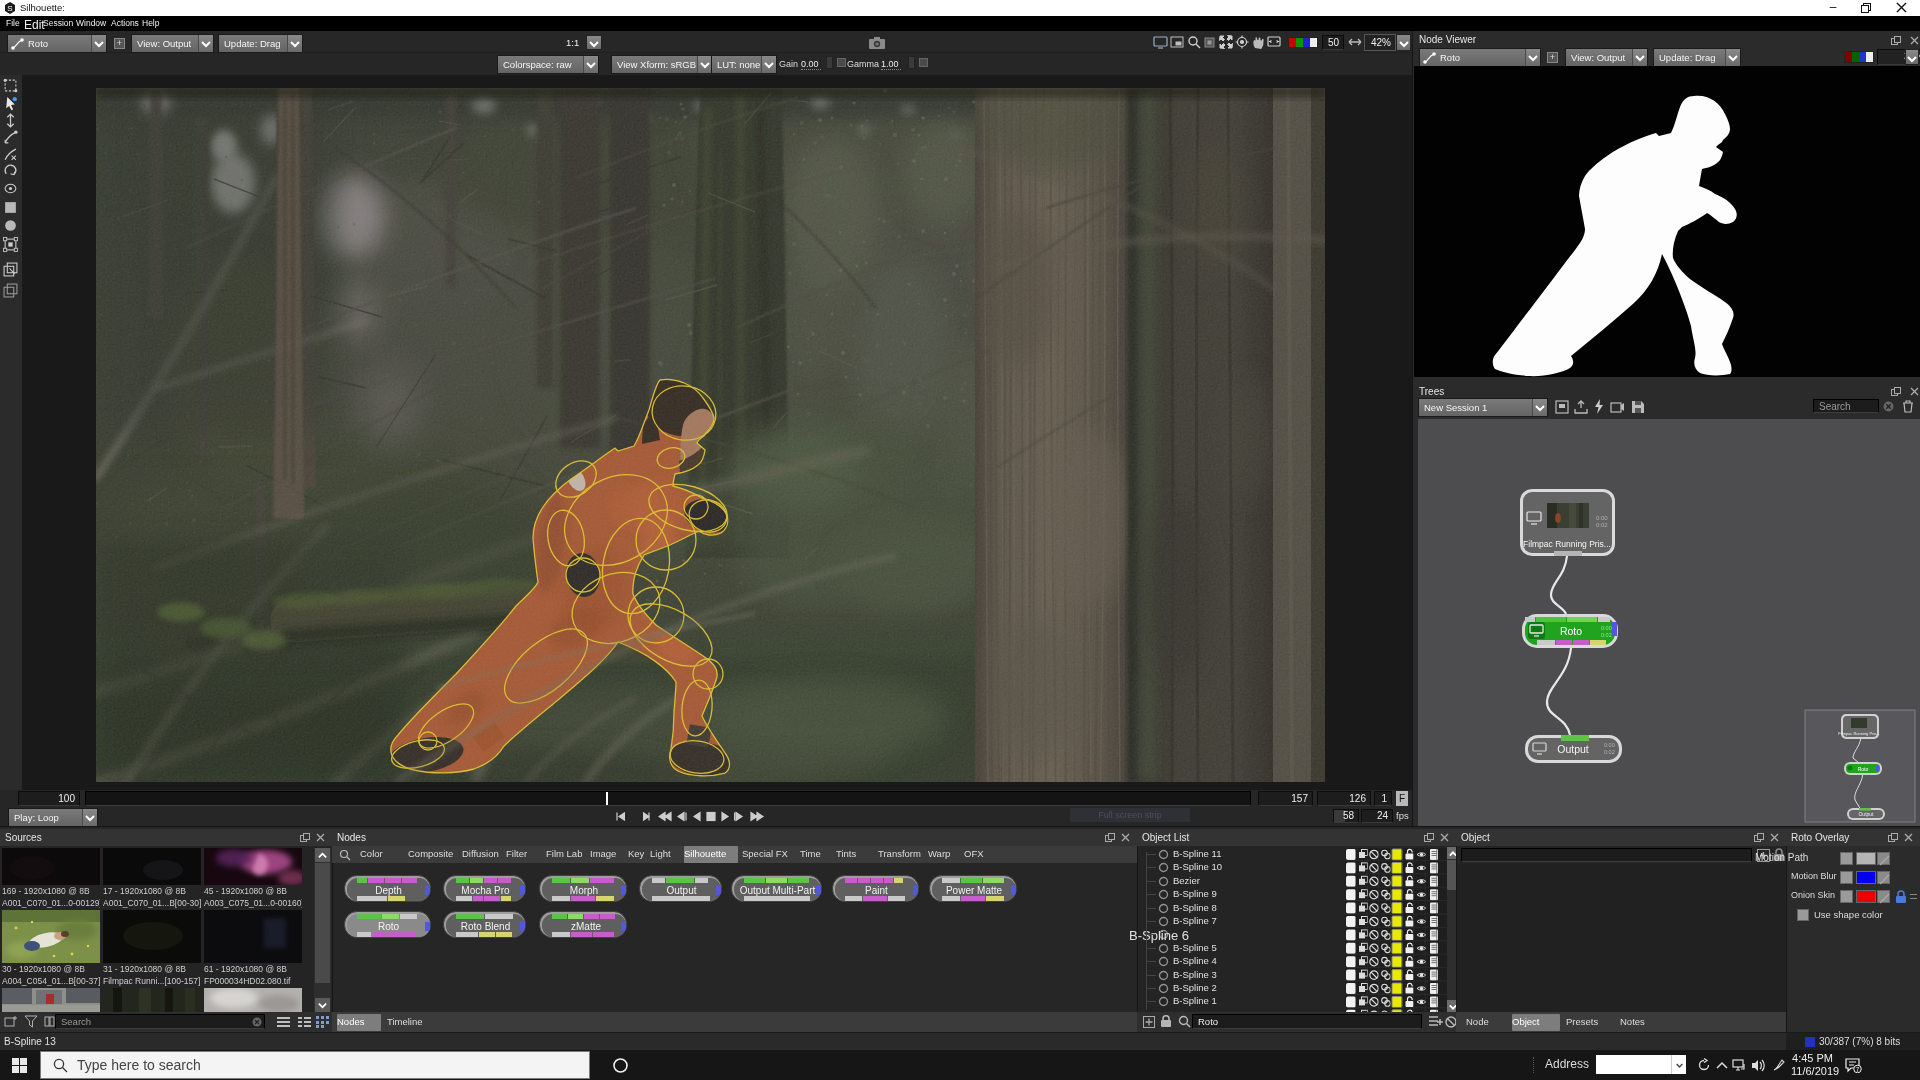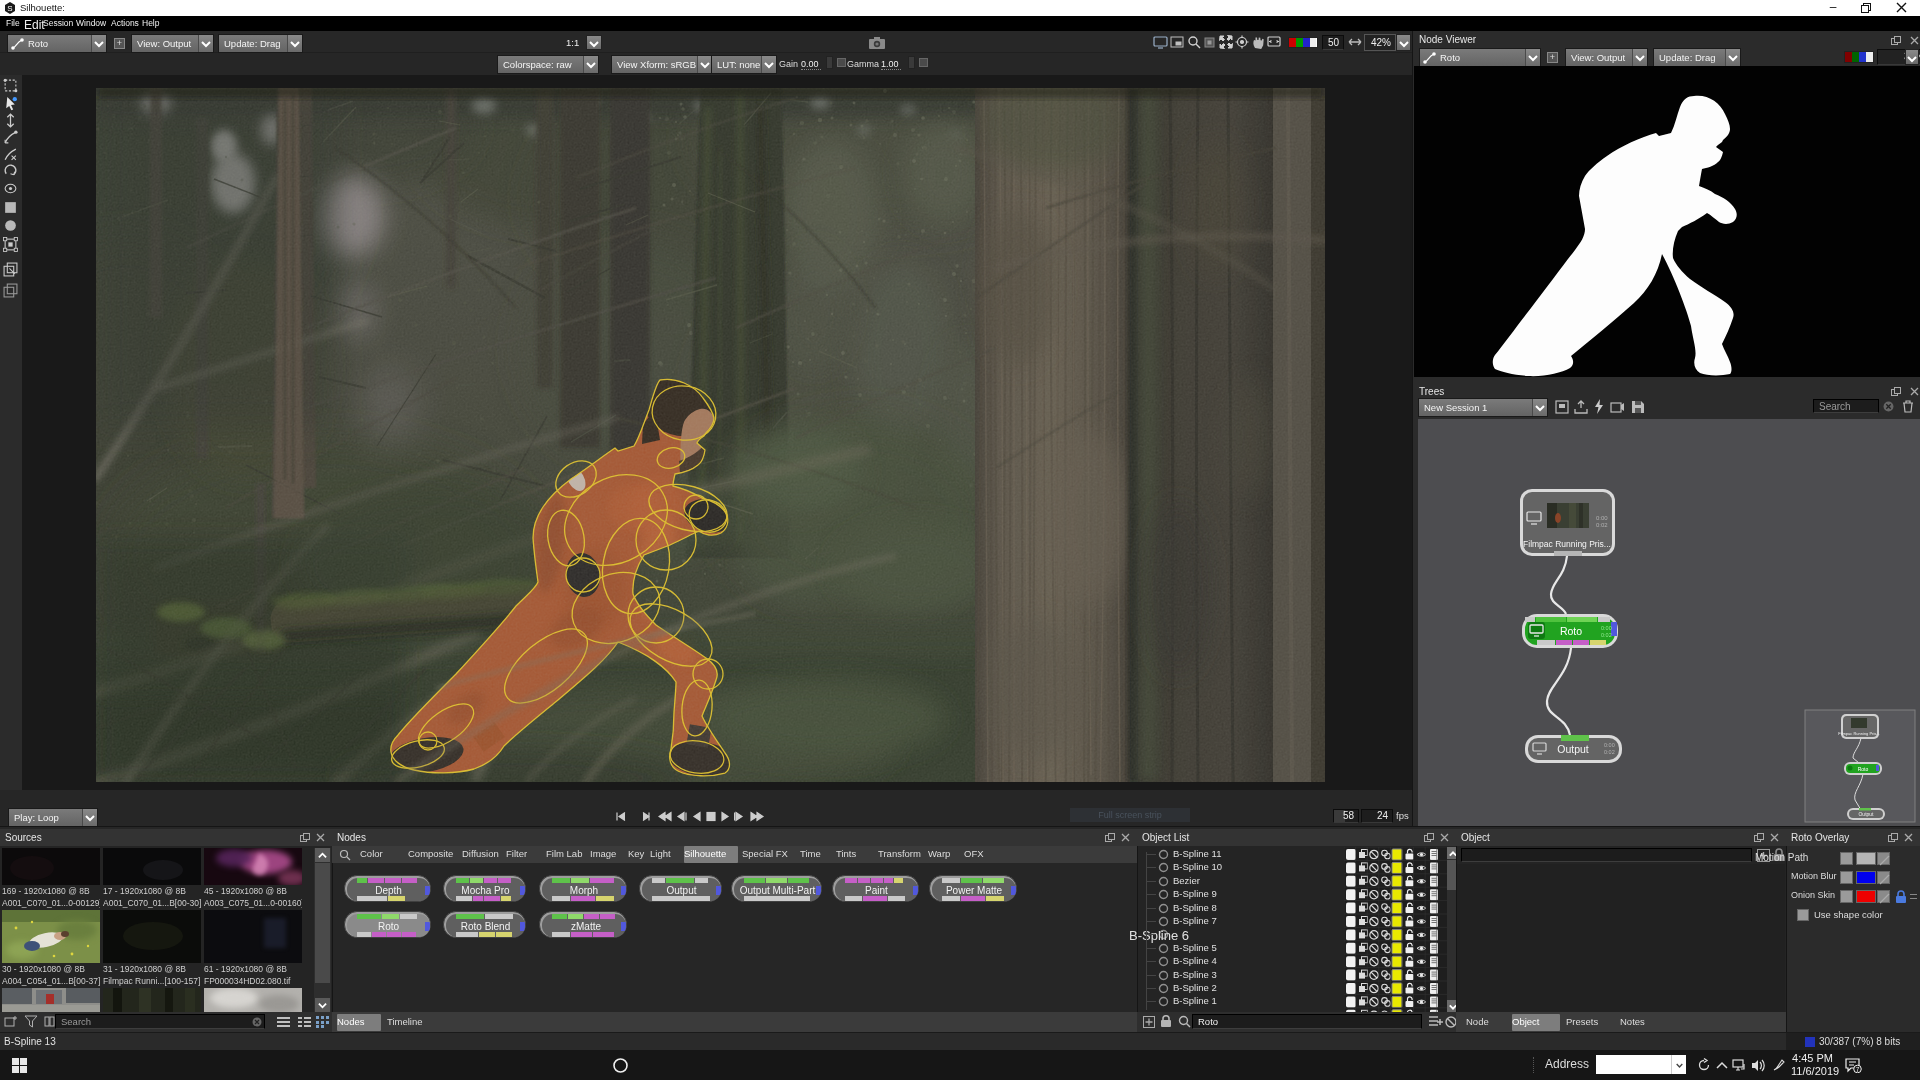--- a/index.html
+++ b/index.html
@@ -1049,20 +1049,29 @@
         <ellipse cx="322" cy="666" rx="27" ry="13" transform="rotate(-14 322 666)"></ellipse>
         <ellipse cx="332" cy="653" rx="9" ry="9"></ellipse>
         <ellipse cx="540" cy="478" rx="33" ry="48" transform="rotate(10 540 478)"></ellipse>
       </g>
       <path d="M300,694 C380,640 480,580 600,530 C680,500 740,480 800,468" stroke="#6e695b" stroke-width="5" fill="none" filter="url(#b3)" opacity="0.5"></path>
       <path d="M340,600 C450,570 560,545 660,525" stroke="#75705f" stroke-width="3.5" fill="none" filter="url(#b2)" opacity="0.45"></path>
       <path d="M430,694 C460,660 500,630 540,610" stroke="#6a6557" stroke-width="4" fill="none" filter="url(#b3)" opacity="0.45"></path>
       <rect width="1229" height="694" filter="url(#grain)" opacity="0.15"></rect>
       <rect x="0" y="0" width="1229" height="8" fill="#1c1c19" filter="url(#b4)" opacity="0.8"></rect>
     </svg>
+<div class="abs" style="left:0;top:790px;width:1412px;height:17px;background:#262626">
+<div class="num" style="left:18px;top:1px;width:62px;height:15px;line-height:13px">100</div>
+<div class="well" style="left:85px;top:1px;width:1166px;height:15px;background:#141414"></div>
+<div class="abs" style="left:606px;top:2px;width:2px;height:13px;background:#fff"></div>
+<div class="num" style="left:1258px;top:1px;width:55px;height:15px;line-height:13px">157</div>
+<div class="num" style="left:1317px;top:1px;width:54px;height:15px;line-height:13px">126</div>
+<div class="num" style="left:1374px;top:1px;width:18px;height:15px;line-height:13px">1</div>
+<div class="abs" style="left:1396px;top:1px;width:12px;height:15px;background:#b9b9b9;color:#111;font-size:10px;text-align:center;line-height:15px">F</div>
+</div>
 <div class="abs" style="left:0;top:807px;width:1412px;height:19px;background:#262626">
 <div class="dd" style="left:8px;top:1px;width:90px">Play: Loop<span class="ch">
           <svg width="12" height="10" viewBox="0 0 12 10">
             <path d="M2,3 L6,7 L10,3" stroke="#fff" stroke-width="2" fill="none"></path>
           </svg>
         </span></div>
 <svg class="abs" style="left:616px;top:4px" width="14" height="11" viewBox="0 0 14 10">
         <g fill="#cdcdcd" stroke="#cdcdcd" stroke-width="1.2">
           <path d="M1,1 V9 M9,1 L3,5 L9,9"></path>
         </g>
@@ -1650,20 +1659,27 @@
 </div>
 <div class="abs" style="left:0;top:1050px;width:1920px;height:30px;background:#161616">
 <svg class="abs" style="left:12px;top:8px" width="15" height="15" viewBox="0 0 15 15">
         <g fill="#e8e8e8">
           <rect x="0" y="0" width="7" height="7"></rect>
           <rect x="8" y="0" width="7" height="7"></rect>
           <rect x="0" y="8" width="7" height="7"></rect>
           <rect x="8" y="8" width="7" height="7"></rect>
         </g>
       </svg>
+<div class="abs" style="left:40px;top:1052px;width:550px;height:28px;top:1px;background:#f4f4f4;border:1px solid #7a7a7a">
+        <svg style="position:absolute;left:12px;top:6px" width="15" height="15" viewBox="0 0 15 15">
+          <circle cx="6" cy="6" r="4.6" fill="none" stroke="#333" stroke-width="1.3"></circle>
+          <path d="M9.5,9.5 L14,14" stroke="#333" stroke-width="1.3"></path>
+        </svg>
+        <div style="position:absolute;left:36px;top:5px;font-size:14px;color:#444">Type here to search</div>
+      </div>
 <svg class="abs" style="left:612px;top:7px" width="17" height="17" viewBox="0 0 17 17">
         <circle cx="8.5" cy="8.5" r="6.5" fill="none" stroke="#f0f0f0" stroke-width="1.6"></circle>
       </svg>
 <div class="abs" style="left:1533px;top:7px;width:2px;height:16px;border-left:1px dotted #555"></div>
 <div class="abs" style="left:1545px;top:7px;font-size:12px;color:#ddd">Address</div>
 <div class="abs" style="left:1596px;top:5px;width:90px;height:19px;background:#fff"></div>
 <div class="abs" style="left:1671px;top:5px;width:15px;height:19px;background:#fff;border-left:1px solid #ccc">
         <svg style="position:absolute;left:3px;top:7px" width="9" height="7" viewBox="0 0 12 10">
           <path d="M2,3 L6,7 L10,3" stroke="#444" stroke-width="2" fill="none"></path>
         </svg>

